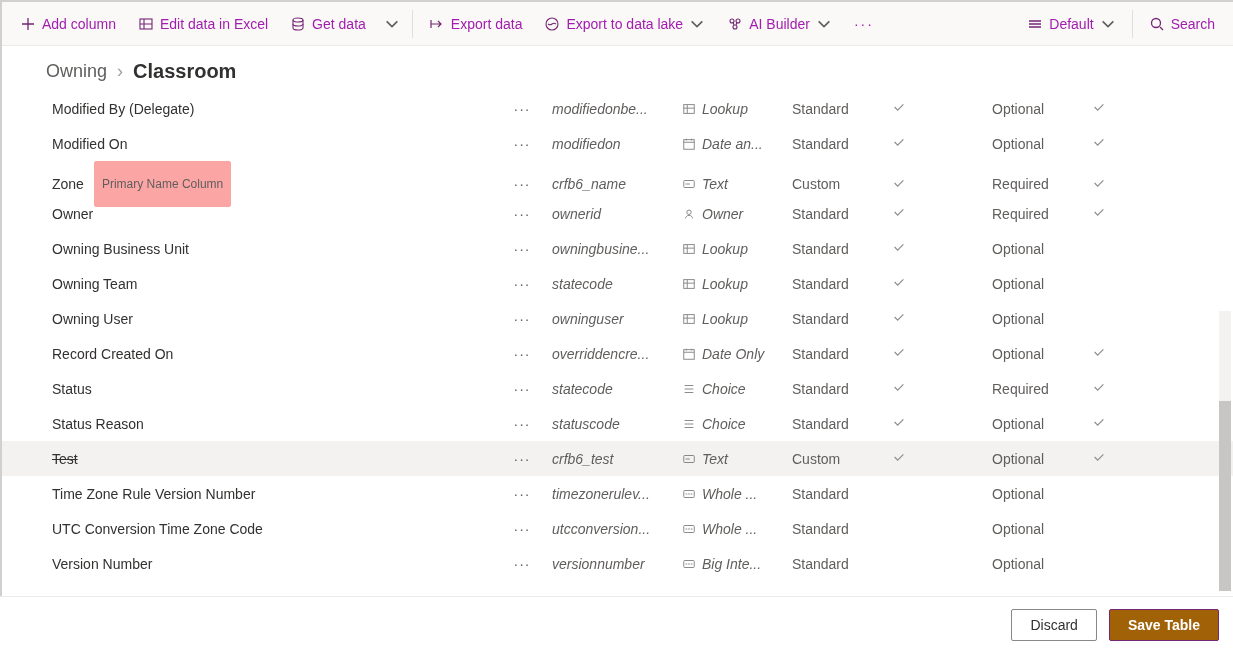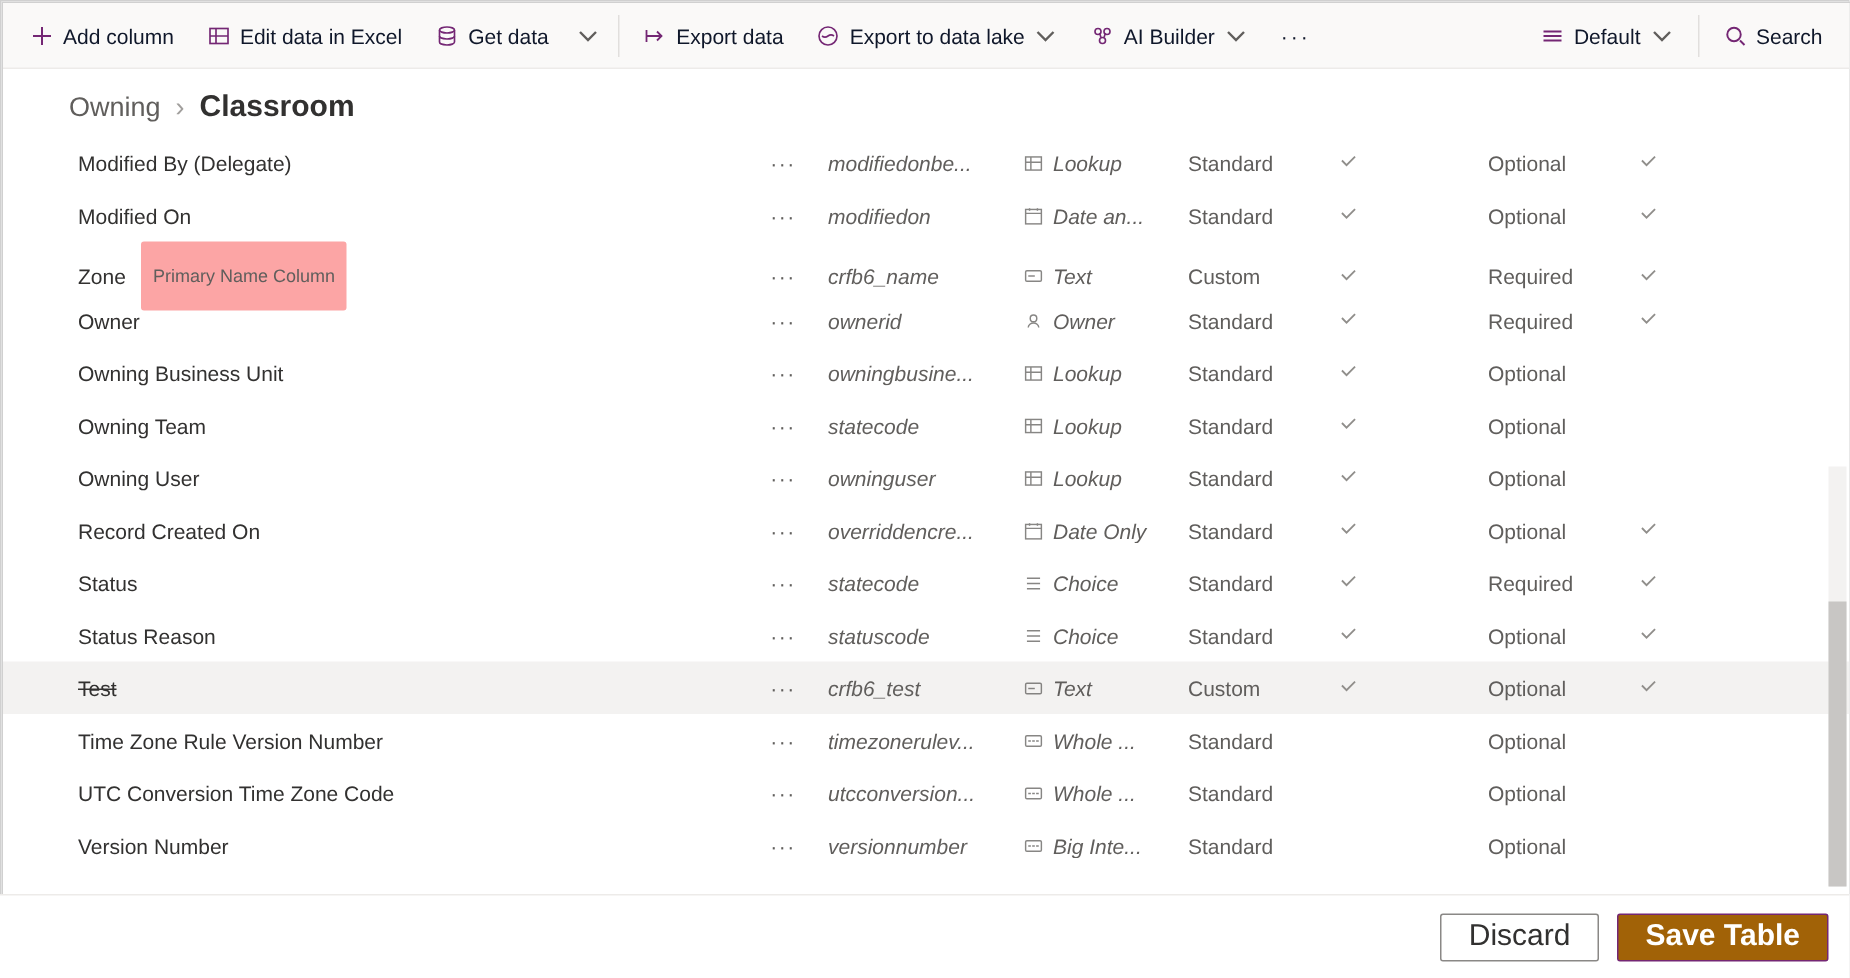--- a/index.html
+++ b/index.html
@@ -20,21 +20,21 @@
     background: #faf9f8;
     border-bottom: 1px solid #edebe9;
     padding: 0 8px;
     gap: 2px;
   }
   .tbtn {
     display: inline-flex;
     align-items: center;
     gap: 6px;
     padding: 6px 10px;
-    color: #0f172a;
+    color: #a21caf;
     cursor: pointer;
     font-size: 14px;
     white-space: nowrap;
   }
   .tbtn svg { width: 16px; height: 16px; }
   .purple { color: #742774; }
   .tdivider {
     width: 1px; height: 28px;
     background: #e1dfdd;
     margin: 0 4px;
@@ -90,21 +90,21 @@
     display:flex;
     align-items:center;
     justify-content:flex-end;
     gap:12px;
     padding: 0 14px;
     background:#fff;
   }
   .btn {
     height: 32px;
     padding: 0 18px;
-    font-size: 20px;
+    font-size: 14px;
     border-radius: 2px;
     cursor:pointer;
     display:inline-flex; align-items:center;
   }
   .btn-secondary {
     background:#fff; border:1px solid #8a8886; color:#323130;
   }
   .btn-primary {
     background:#a16207; border:1px solid #742774; color:#fff; font-weight:600;
   }

